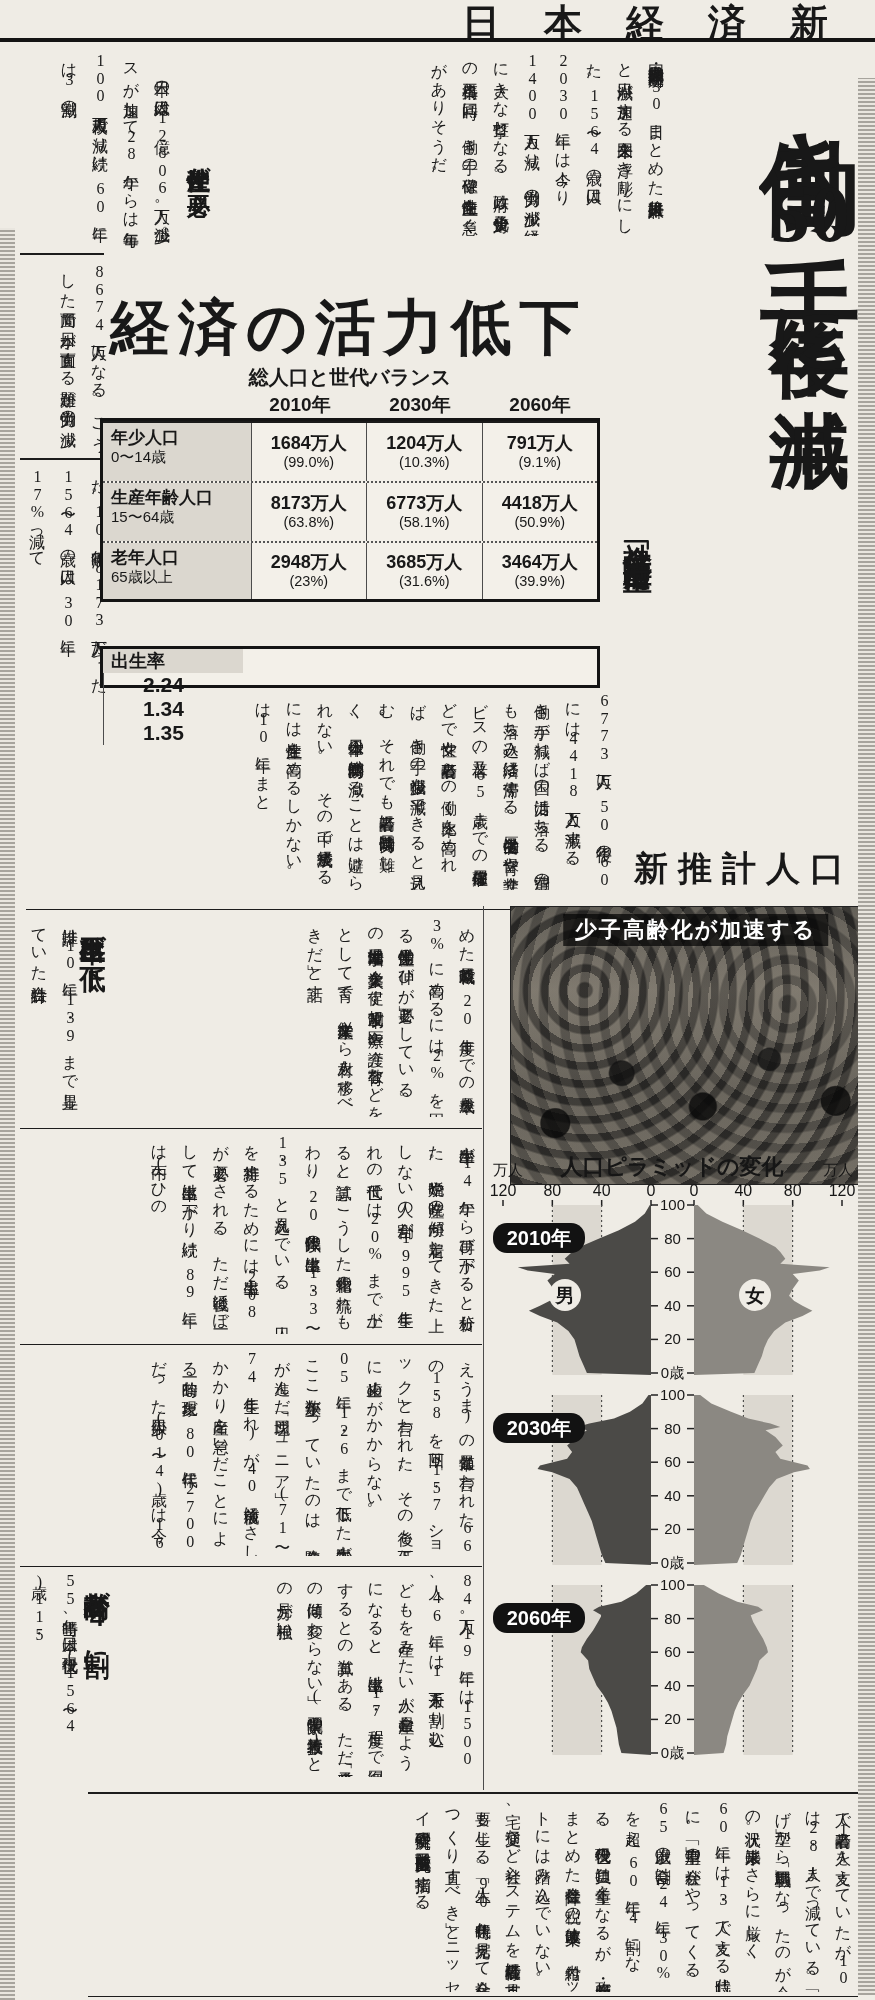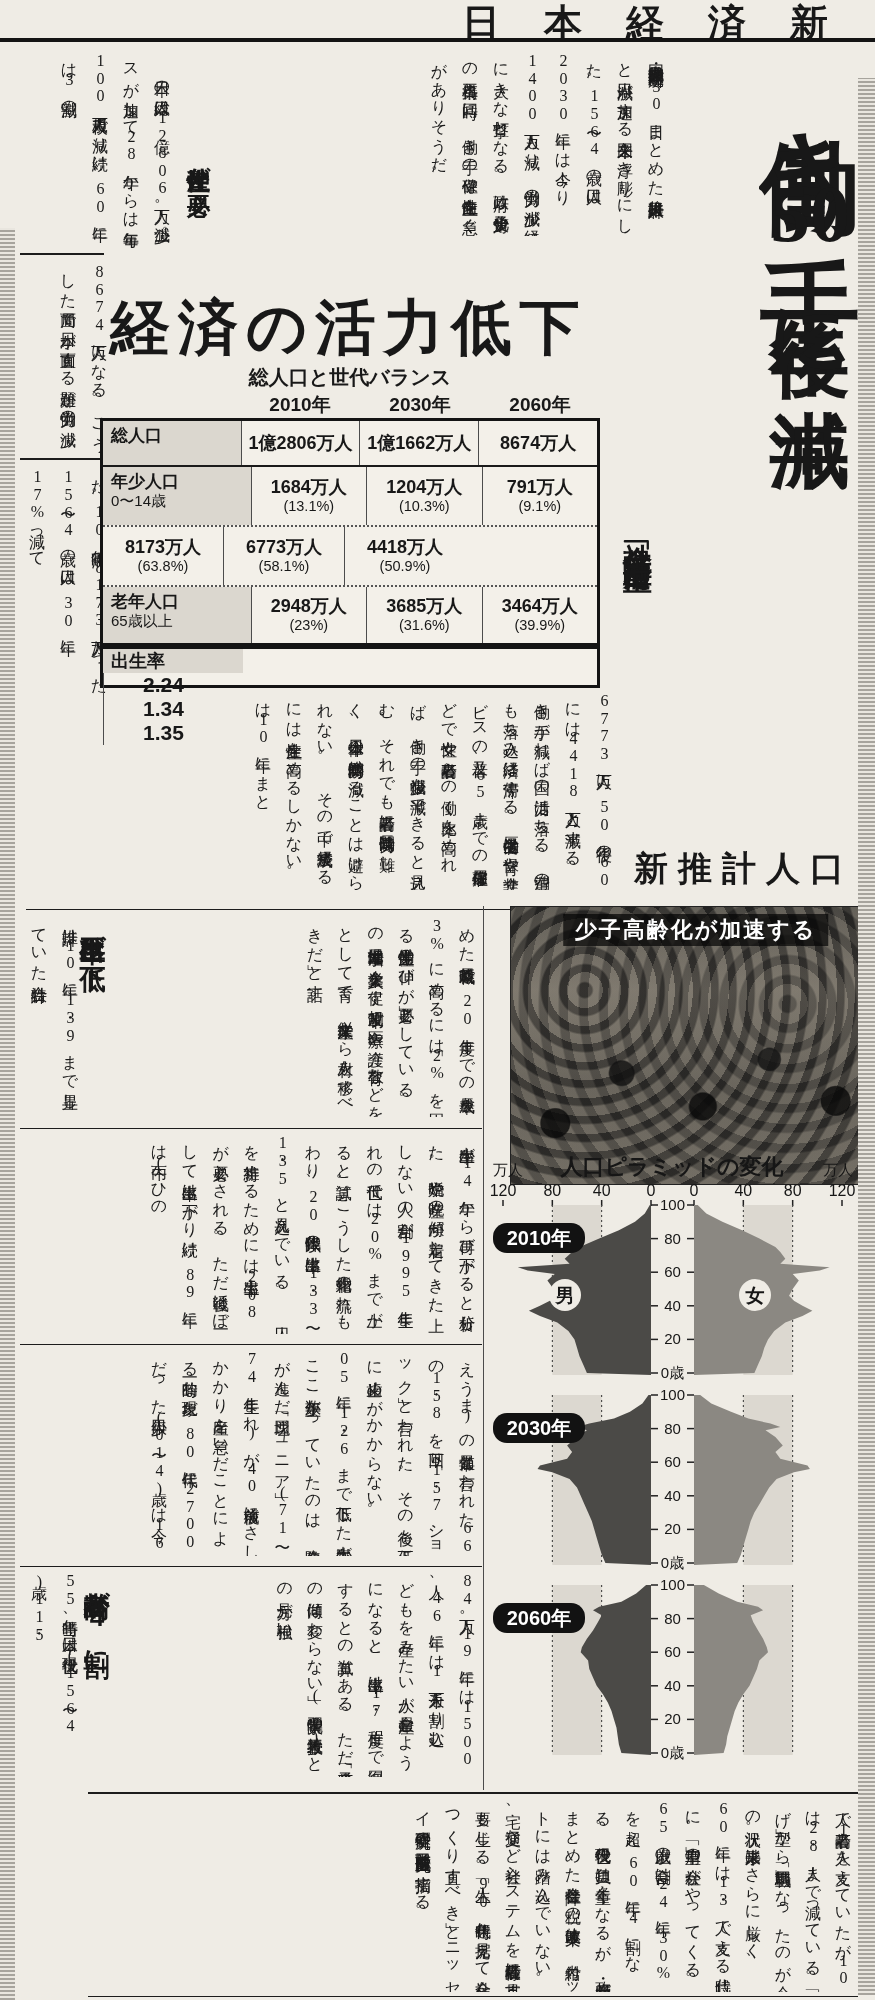--- a/index.html
+++ b/index.html
@@ -112,48 +112,37 @@
 
   <div class="h-keizai" data-name="section-headline">経済の活力低下</div>
 
   <div class="tbl-title" data-name="table-title">総人口と世代バランス</div>
   <div class="tbl-headers" data-name="table-column-headers">
     <span data-name="table-header-2010">2010年</span>
     <span data-name="table-header-2030">2030年</span>
     <span data-name="table-header-2060">2060年</span>
   </div>
   <div class="tbl" data-name="population-table">
-    <div class="trow r1" data-name="table-row">
-      <div class="lab" data-name="row-label">総人口</div>
-      <div class="cell">
-          <span class="v" data-name="cell-value">1億2806万人</span>
-        </div>
-      <div class="cell">
-          <span class="v" data-name="cell-value">1億1662万人</span>
-        </div>
-      <div class="cell">
-          <span class="v" data-name="cell-value">8674万人</span>
-        </div>
-    </div>
     <div class="trow r2 sep-solid" data-name="table-row">
       <div class="lab"><span data-name="row-label">年少人口</span><small data-name="row-sublabel">0〜14歳</small></div>
       <div class="cell">
           <span class="v" data-name="cell-value">1684万人</span>
-          <span class="p" data-name="cell-percent">(13.1%)</span>
+          <span class="p" data-name="cell-percent">(99.0%)</span>
         </div>
       <div class="cell">
           <span class="v" data-name="cell-value">1204万人</span>
           <span class="p" data-name="cell-percent">(10.3%)</span>
         </div>
       <div class="cell">
           <span class="v" data-name="cell-value">791万人</span>
           <span class="p" data-name="cell-percent">(9.1%)</span>
         </div>
     </div>
     <div class="trow r3 sep-dot" data-name="table-row">
+      <div class="lab"><span data-name="row-label">生産年齢人口</span><small data-name="row-sublabel">15〜64歳</small></div>
       <div class="cell">
           <span class="v" data-name="cell-value">8173万人</span>
           <span class="p" data-name="cell-percent">(63.8%)</span>
         </div>
       <div class="cell">
           <span class="v" data-name="cell-value">6773万人</span>
           <span class="p" data-name="cell-percent">(58.1%)</span>
         </div>
       <div class="cell">
           <span class="v" data-name="cell-value">4418万人</span>

